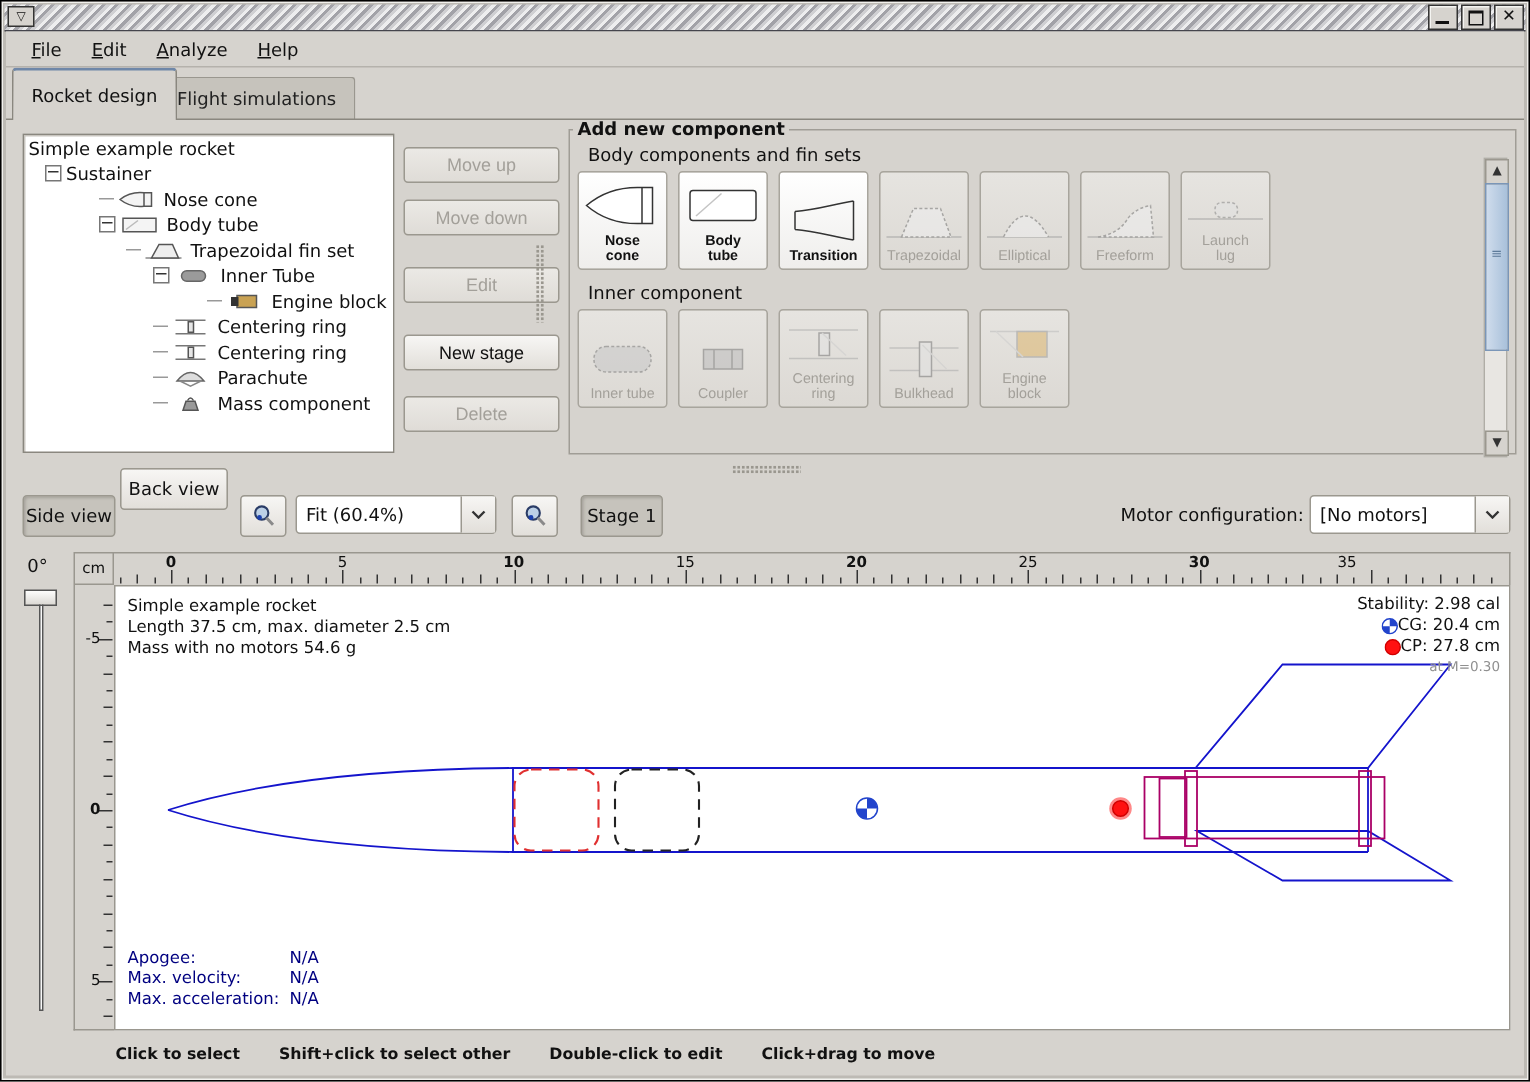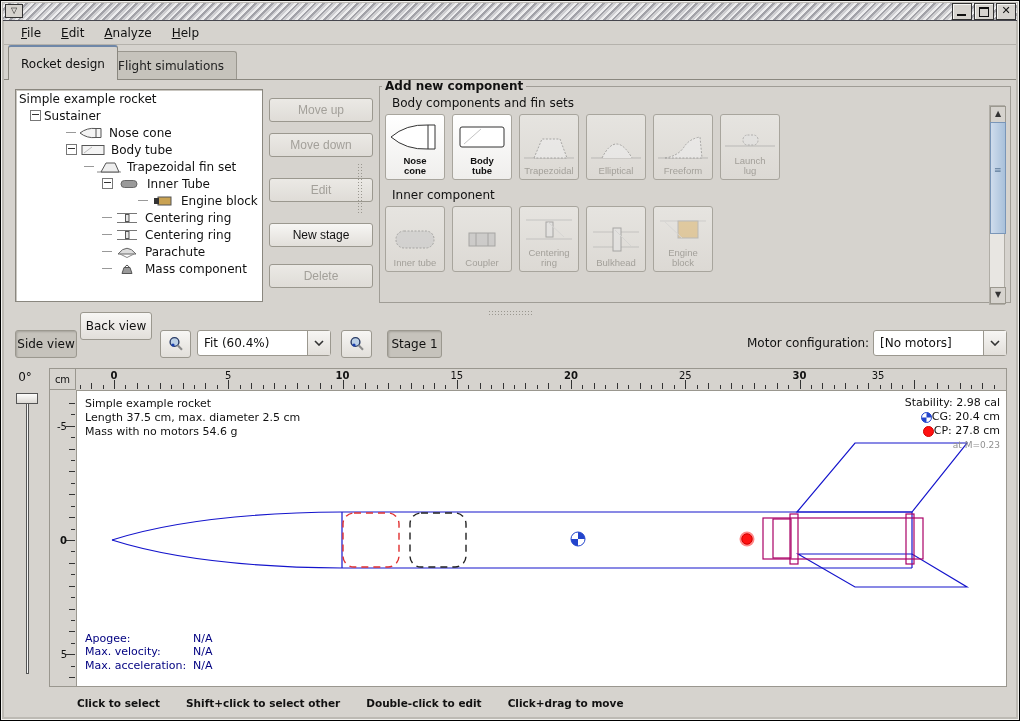--- a/index.html
+++ b/index.html
@@ -244,20 +244,26 @@
             <line x1="40" y1="5" x2="40" y2="29" stroke="#333"></line>
           </svg>
           <div class="clabel">Nose cone</div>
         </button>
         <button class="cbtn en">
           <svg width="54" height="34" viewBox="0 0 54 34">
             <rect x="5" y="7" width="44" height="20" rx="2" fill="#fff" stroke="#333"></rect>
             <line x1="9" y1="24" x2="26" y2="9" stroke="#c4c4c4"></line>
           </svg>
           <div class="clabel">Body tube</div>
+        </button>
+        <button class="cbtn en">
+          <svg width="54" height="34" viewBox="0 0 54 34">
+            <path d="M8 11 L8 23 M8 11 C22 10 34 6 47 4 M8 23 C22 24 34 28 47 30 M47 4 L47 30" fill="none" stroke="#333"></path>
+          </svg>
+          <div class="clabel">Transition</div>
         </button>
         <button class="cbtn dis">
           <svg width="54" height="34" viewBox="0 0 54 34">
             <line x1="2" y1="28" x2="52" y2="28" stroke="#999"></line>
             <path d="M12 28 L20 9 L38 9 L45 28 Z" fill="#efefef" stroke="#777" stroke-dasharray="2 1.5"></path>
           </svg>
           <div class="clabel">Trapezoidal</div>
         </button>
         <button class="cbtn dis">
           <svg width="54" height="34" viewBox="0 0 54 34">
@@ -452,21 +458,21 @@
       <div class="rtick" style="left: 894.9px; bottom: 1px; width: 1px; height: 4px;"></div>
       <div class="rtick" style="left: 906.3px; bottom: 1px; width: 1px; height: 6px;"></div>
       <div class="rtick" style="left: 917.7px; bottom: 1px; width: 1px; height: 4px;"></div>
       <div class="rlab" style="left: 38px; top: 1px; font-weight: bold;">0</div>
       <div class="rlab" style="left: 152.3px; top: 1px;">5</div>
       <div class="rlab" style="left: 266.5px; top: 1px; font-weight: bold;">10</div>
       <div class="rlab" style="left: 380.8px; top: 1px;">15</div>
       <div class="rlab" style="left: 495px; top: 1px; font-weight: bold;">20</div>
       <div class="rlab" style="left: 609.3px; top: 1px;">25</div>
       <div class="rlab" style="left: 723.5px; top: 1px; font-weight: bold;">30</div>
-      <div class="rlab" style="left: 802px; top: 1px;">35</div>
+      <div class="rlab" style="left: 822px; top: 1px;">35</div>
     </div>
   <div class="rulerleft" id="rulerleft">
       <div class="rtick" style="top: 12.9px; right: 1px; height: 1px; width: 6px;"></div>
       <div class="rtick" style="top: 24.3px; right: 1px; height: 1px; width: 4px;"></div>
       <div class="rtick" style="top: 35.8px; right: 1px; height: 1px; width: 9px;"></div>
       <div class="rtick" style="top: 47.2px; right: 1px; height: 1px; width: 4px;"></div>
       <div class="rtick" style="top: 58.6px; right: 1px; height: 1px; width: 6px;"></div>
       <div class="rtick" style="top: 70px; right: 1px; height: 1px; width: 4px;"></div>
       <div class="rtick" style="top: 81.4px; right: 1px; height: 1px; width: 6px;"></div>
       <div class="rtick" style="top: 92.9px; right: 1px; height: 1px; width: 4px;"></div>
@@ -544,21 +550,21 @@
           <path d="M5.5 5.5 L5.5 10.5 A5 5 0 0 1 .5 5.5 Z" fill="#2244cc"></path>
         </svg>
         <span>CG: 20.4 cm</span>
       </div>
       <div class="stabrow">
         <svg width="11" height="11" viewBox="0 0 11 11">
           <circle cx="5.5" cy="5.5" r="5" fill="#ff1111" stroke="#d00000"></circle>
         </svg>
         <span>CP: 27.8 cm</span>
       </div>
-      <div class="machnote">at M=0.23</div>
+      <div class="machnote">at M=0.30</div>
     </div>
 
     <div class="fstats" id="fstats" style="color: rgb(0, 0, 128);">
         <div class="frow">
           <span class="fl">Apogee:</span>
           <span>N/A</span>
         </div>
         <div class="frow">
           <span class="fl">Max. velocity:</span>
           <span>N/A</span>

